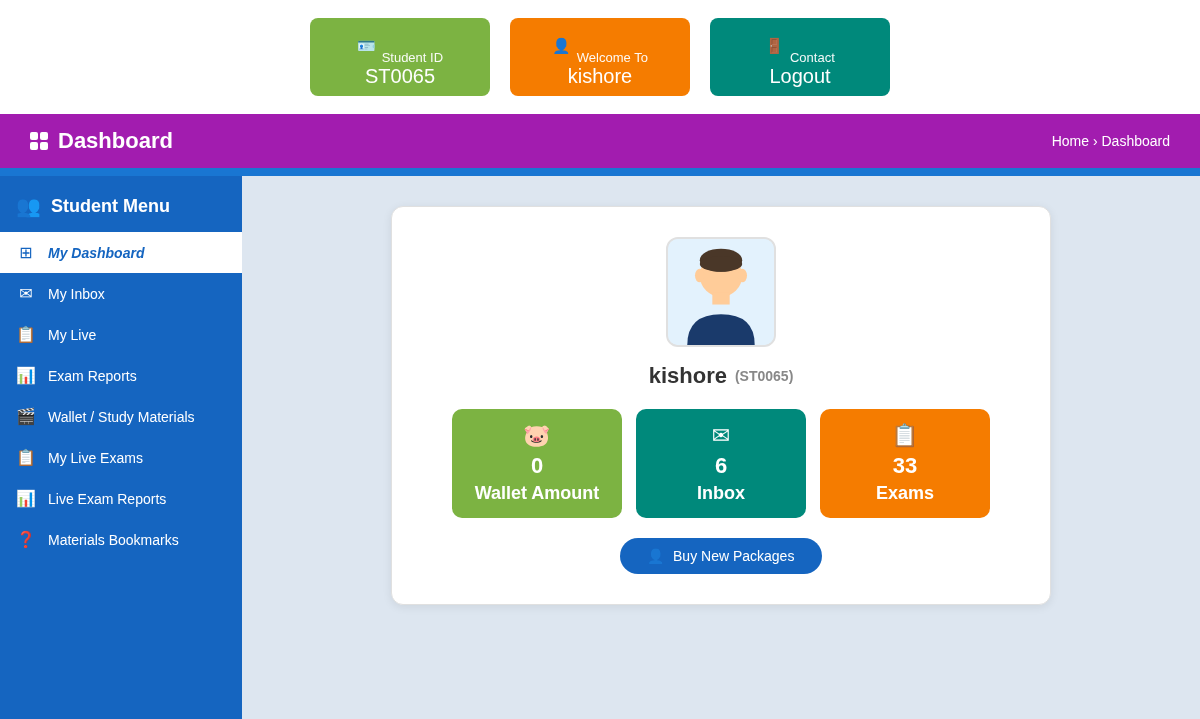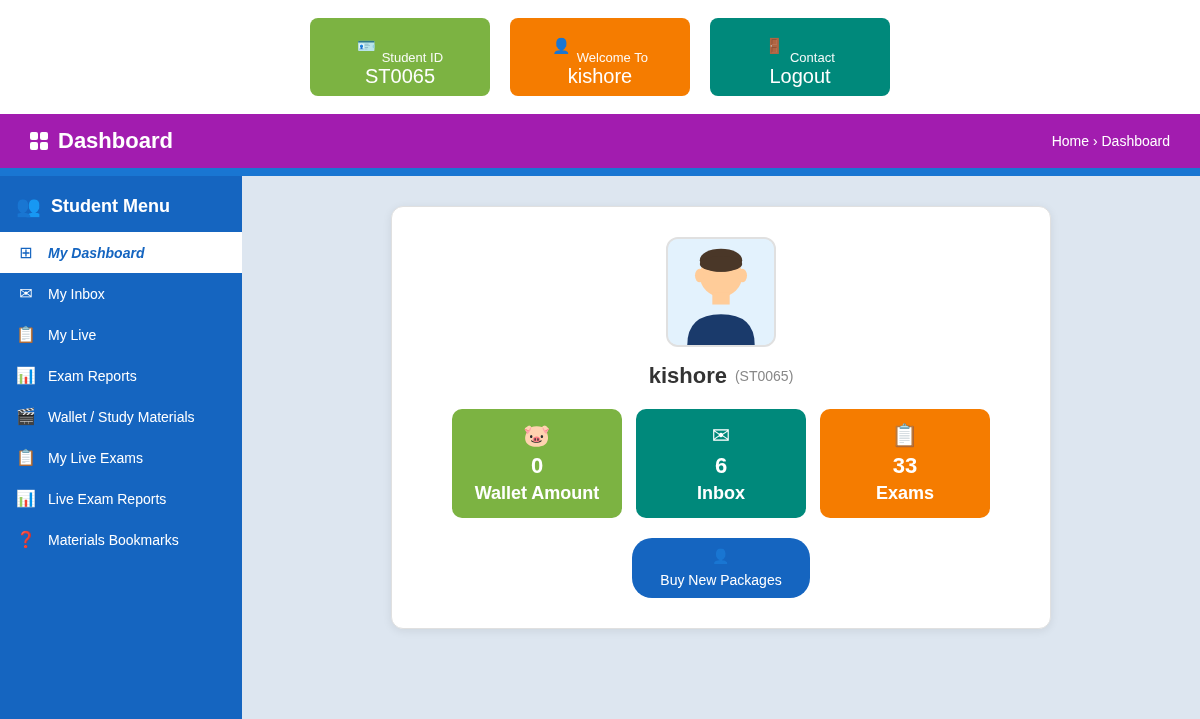--- a/index.html
+++ b/index.html
@@ -220,20 +220,21 @@
 
     .profile-name {
       font-size: 22px;
       font-weight: bold;
       color: #333;
     }
 
     .profile-id-badge {
       font-size: 14px;
       color: #888;
+      font-weight: bold;
     }
 
     
     .stats-row {
       display: flex;
       gap: 14px;
       justify-content: center;
       margin-bottom: 20px;
     }
 
@@ -288,21 +289,20 @@
       background: #1565c0;
       color: white;
       border: none;
       border-radius: 20px;
       padding: 10px 28px;
       font-size: 14px;
       cursor: pointer;
       display: flex;
       align-items: center;
       gap: 8px;
-      flex-direction: column;
     }
 
     
     .top-btn-inner {
       display: flex;
       align-items: center;
       gap: 6px;
     }
   </style>
 </head>

